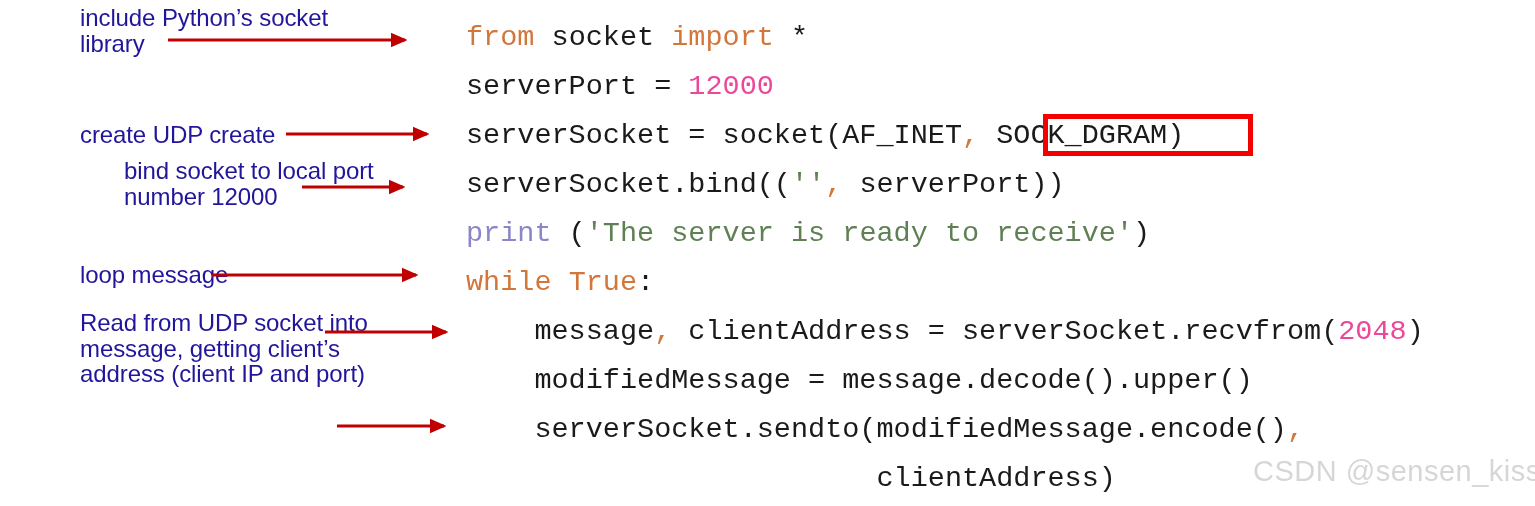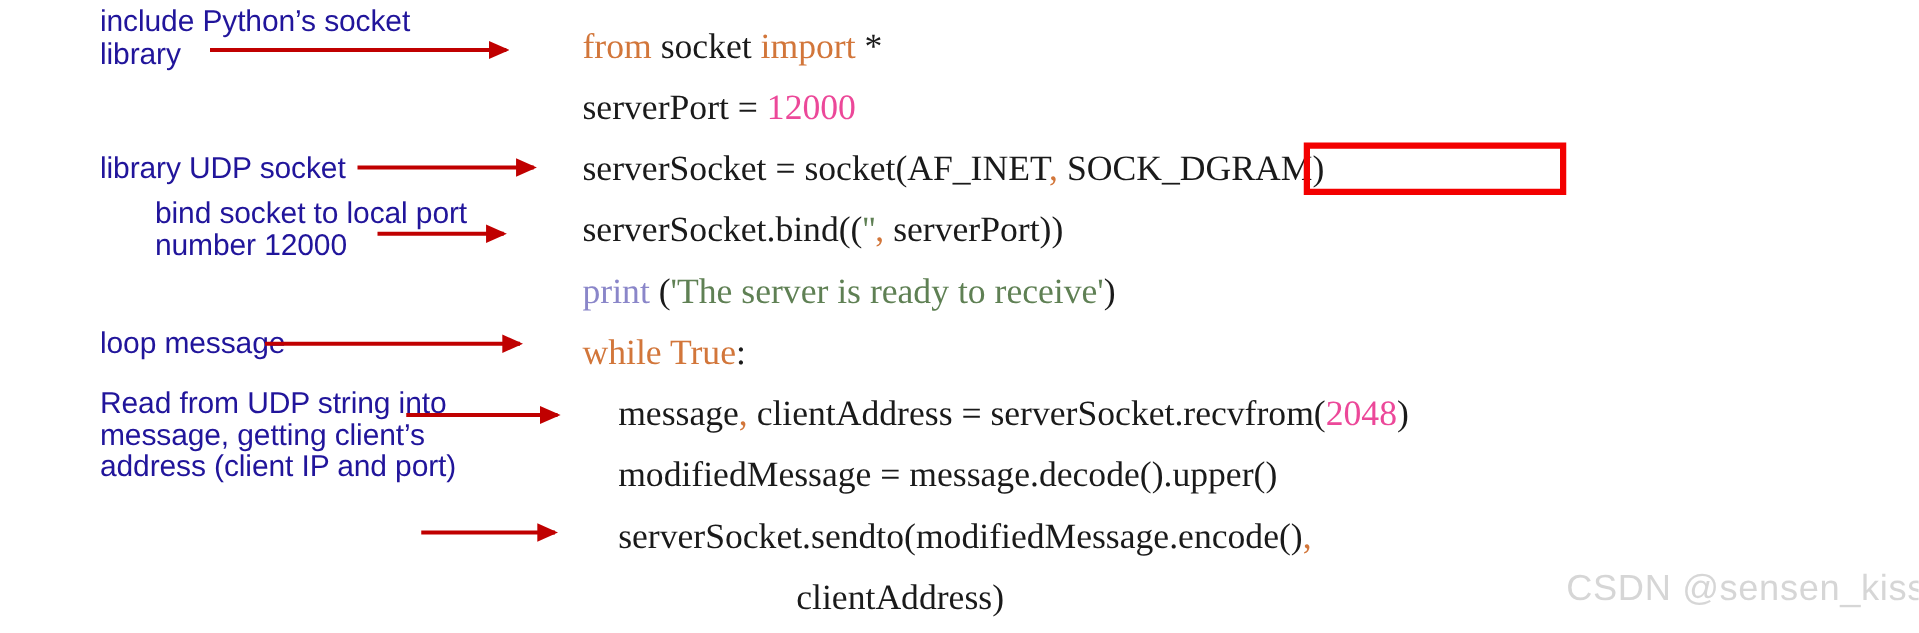--- a/index.html
+++ b/index.html
@@ -34,21 +34,21 @@
     position: absolute;
     overflow: visible;
     pointer-events: none;
   }
 
   
   #code {
     position: absolute;
     left: 466px;
     top: 13px;
-    font-family: Liberation Serif, serif;
+    font-family: Liberation Mono, monospace;
     font-size: 28.5px;
     line-height: 49px;
     white-space: pre;
     color: #1a1a1a;
     letter-spacing: 0px;
   }
   .code-line {
     height: 49px;
     white-space: pre;
   }
@@ -83,28 +83,28 @@
   }
 </style>
 </head>
 <body>
 
 <div id="slide">
 
   <div class="annotation" style="left:80px; top:5px;">include Python’s socket
 library</div>
 
-  <div class="annotation" style="left:80px; top:122px;">library UDP socket</div>
+  <div class="annotation" style="left:80px; top:122px;">create UDP create</div>
 
   <div class="annotation" style="left:80px; top:158px;margin-left:44px;">bind socket to local port
 number 12000</div>
 
   <div class="annotation" style="left:80px; top:262px;">loop message</div>
 
-  <div class="annotation" style="left:80px; top:310px;">Read from UDP string into
+  <div class="annotation" style="left:80px; top:310px;">Read from UDP socket into
 message, getting client’s
 address (client IP and port)</div>
 
 
   <svg class="arrow-svg" id="arrow-layer" width="1535" height="506" style="left:0; top:0;">
     <defs>
       <marker id="ahead" viewBox="0 0 10 10" refX="8.5" refY="5" markerWidth="5.2" markerHeight="5.2" orient="auto-start-reverse">
         <path d="M 0 0.6 L 10 5 L 0 9.4 z" fill="#c00000"></path>
       </marker>
     </defs>

